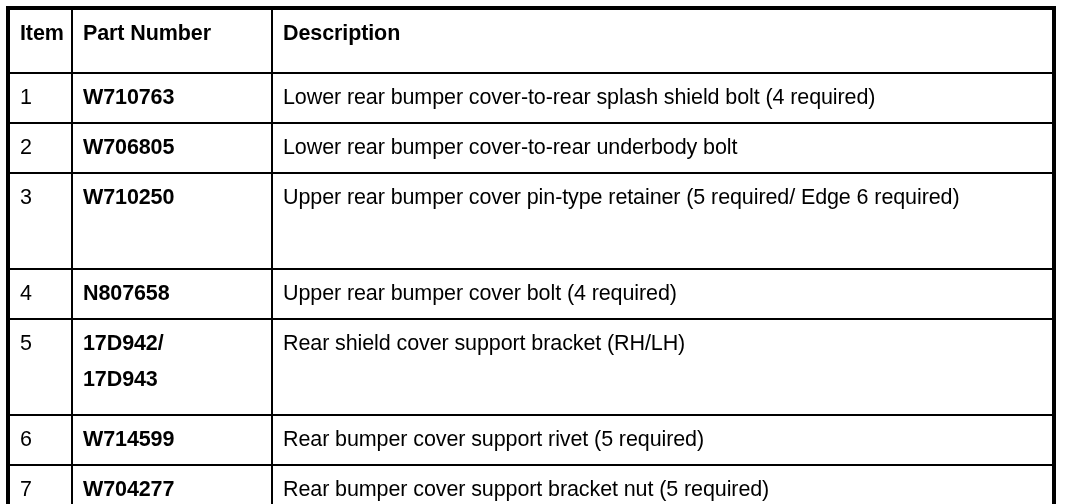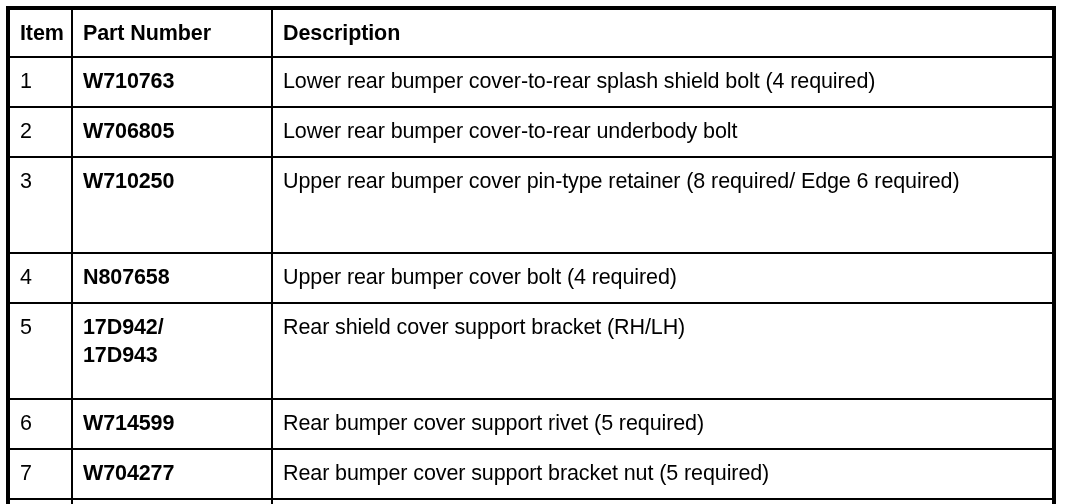--- a/index.html
+++ b/index.html
@@ -41,40 +41,40 @@
     padding: 9px 0 9px 10px;
     font-size: 21.5px;
     line-height: 1.33;
     text-align: left;
     letter-spacing: -0.1px;
   }
 
   table.parts-table thead th {
     font-weight: bold;
     padding-top: 9px;
-    padding-bottom: 8px;
+    padding-bottom: 24px;
     font-size: 21.5px;
   }
 
   
   col.c-item { width: 64px; }
   col.c-part { width: 200px; }
   col.c-desc { width: 782px; }
 
   .cell-item { padding-left: 9px; }
   .cell-part { padding-left: 12px; font-weight: bold; }
   .cell-desc { padding-left: 13px; padding-right: 10px; }
 
   
   tr.r-tall  td { height: 76px; }
   tr.r-std   td { height: 30px; }
   tr.r-head  th { height: 28px; }
 
   .part-line { display: block; white-space: pre; }
-  .part-line + .part-line { }
+  .part-line + .part-line { margin-top: 8px; }
 </style>
 </head>
 <body>
 
 <div class="page">
 
   <table class="parts-table">
     <colgroup>
       <col class="c-item">
       <col class="c-part">
@@ -99,21 +99,21 @@
 
       <tr class="r-std">
         <td class="cell-item">2</td>
         <td class="cell-part">W706805</td>
         <td class="cell-desc">Lower rear bumper cover-to-rear underbody bolt</td>
       </tr>
 
       <tr class="r-tall">
         <td class="cell-item">3</td>
         <td class="cell-part">W710250</td>
-        <td class="cell-desc">Upper rear bumper cover pin-type retainer (8 required/ Edge 6 required)</td>
+        <td class="cell-desc">Upper rear bumper cover pin-type retainer (5 required/ Edge 6 required)</td>
       </tr>
 
       <tr class="r-std">
         <td class="cell-item">4</td>
         <td class="cell-part">N807658</td>
         <td class="cell-desc">Upper rear bumper cover bolt (4 required)</td>
       </tr>
 
       <tr class="r-tall">
         <td class="cell-item">5</td>

